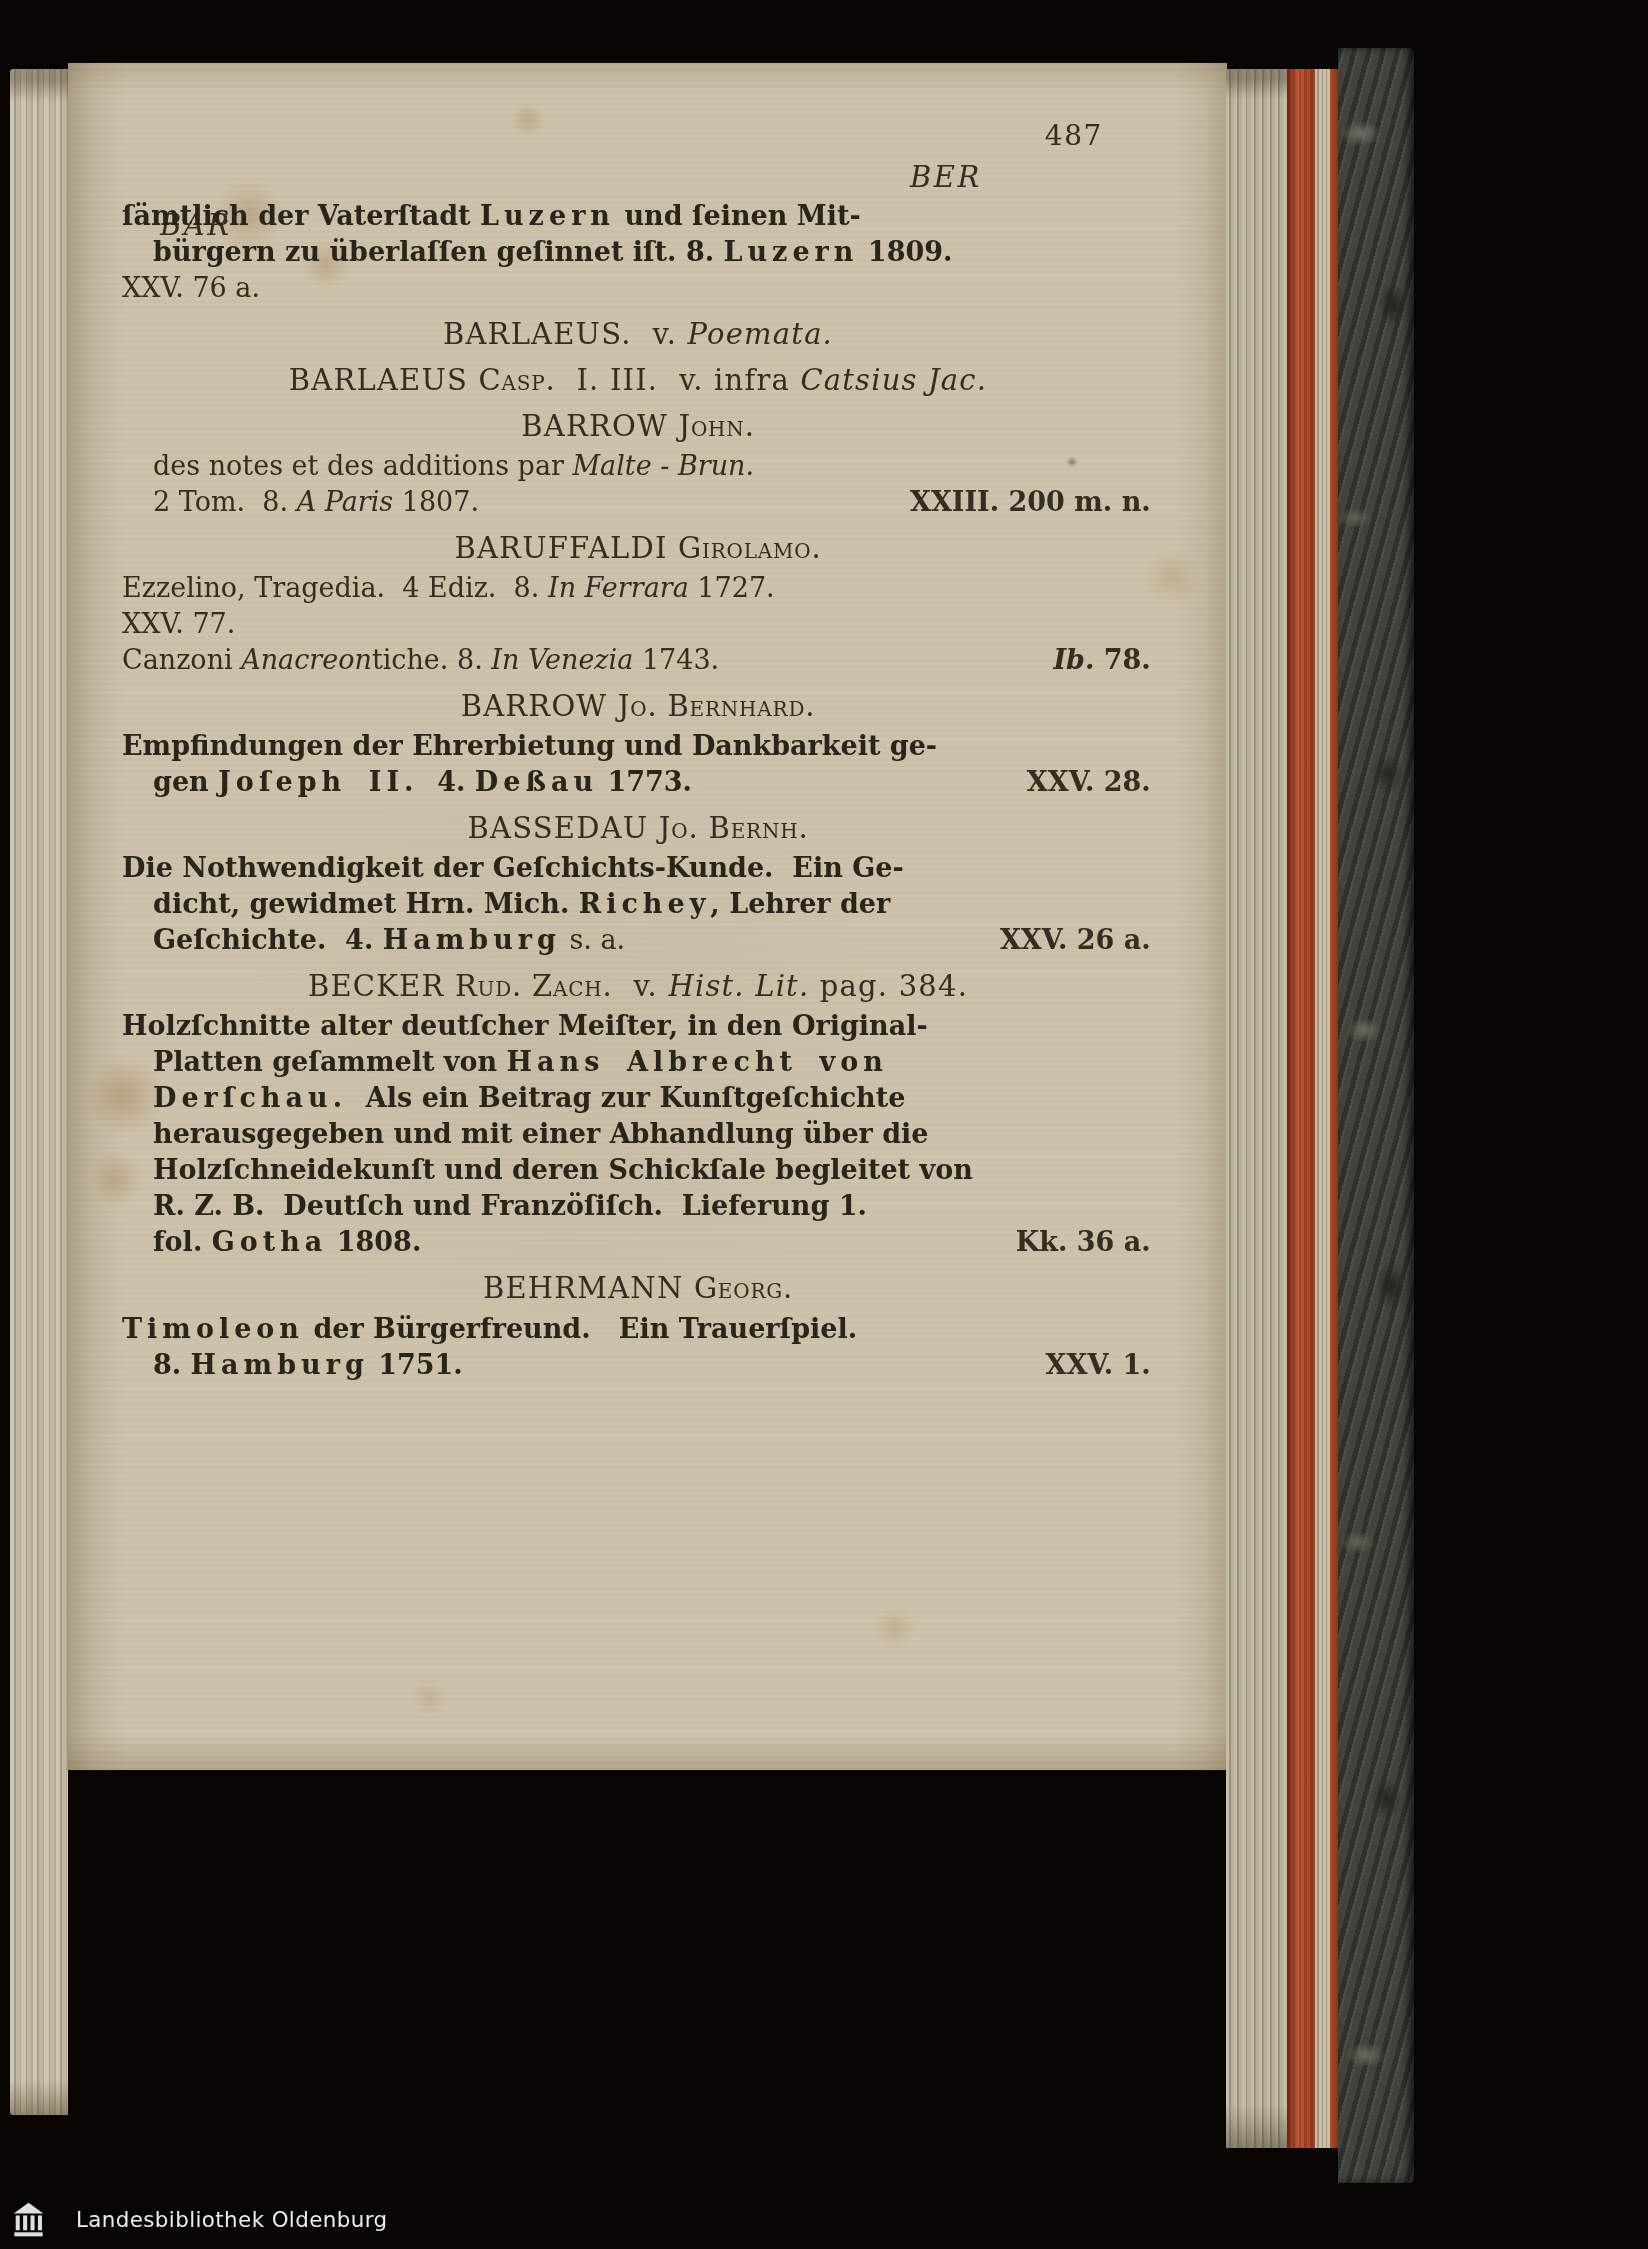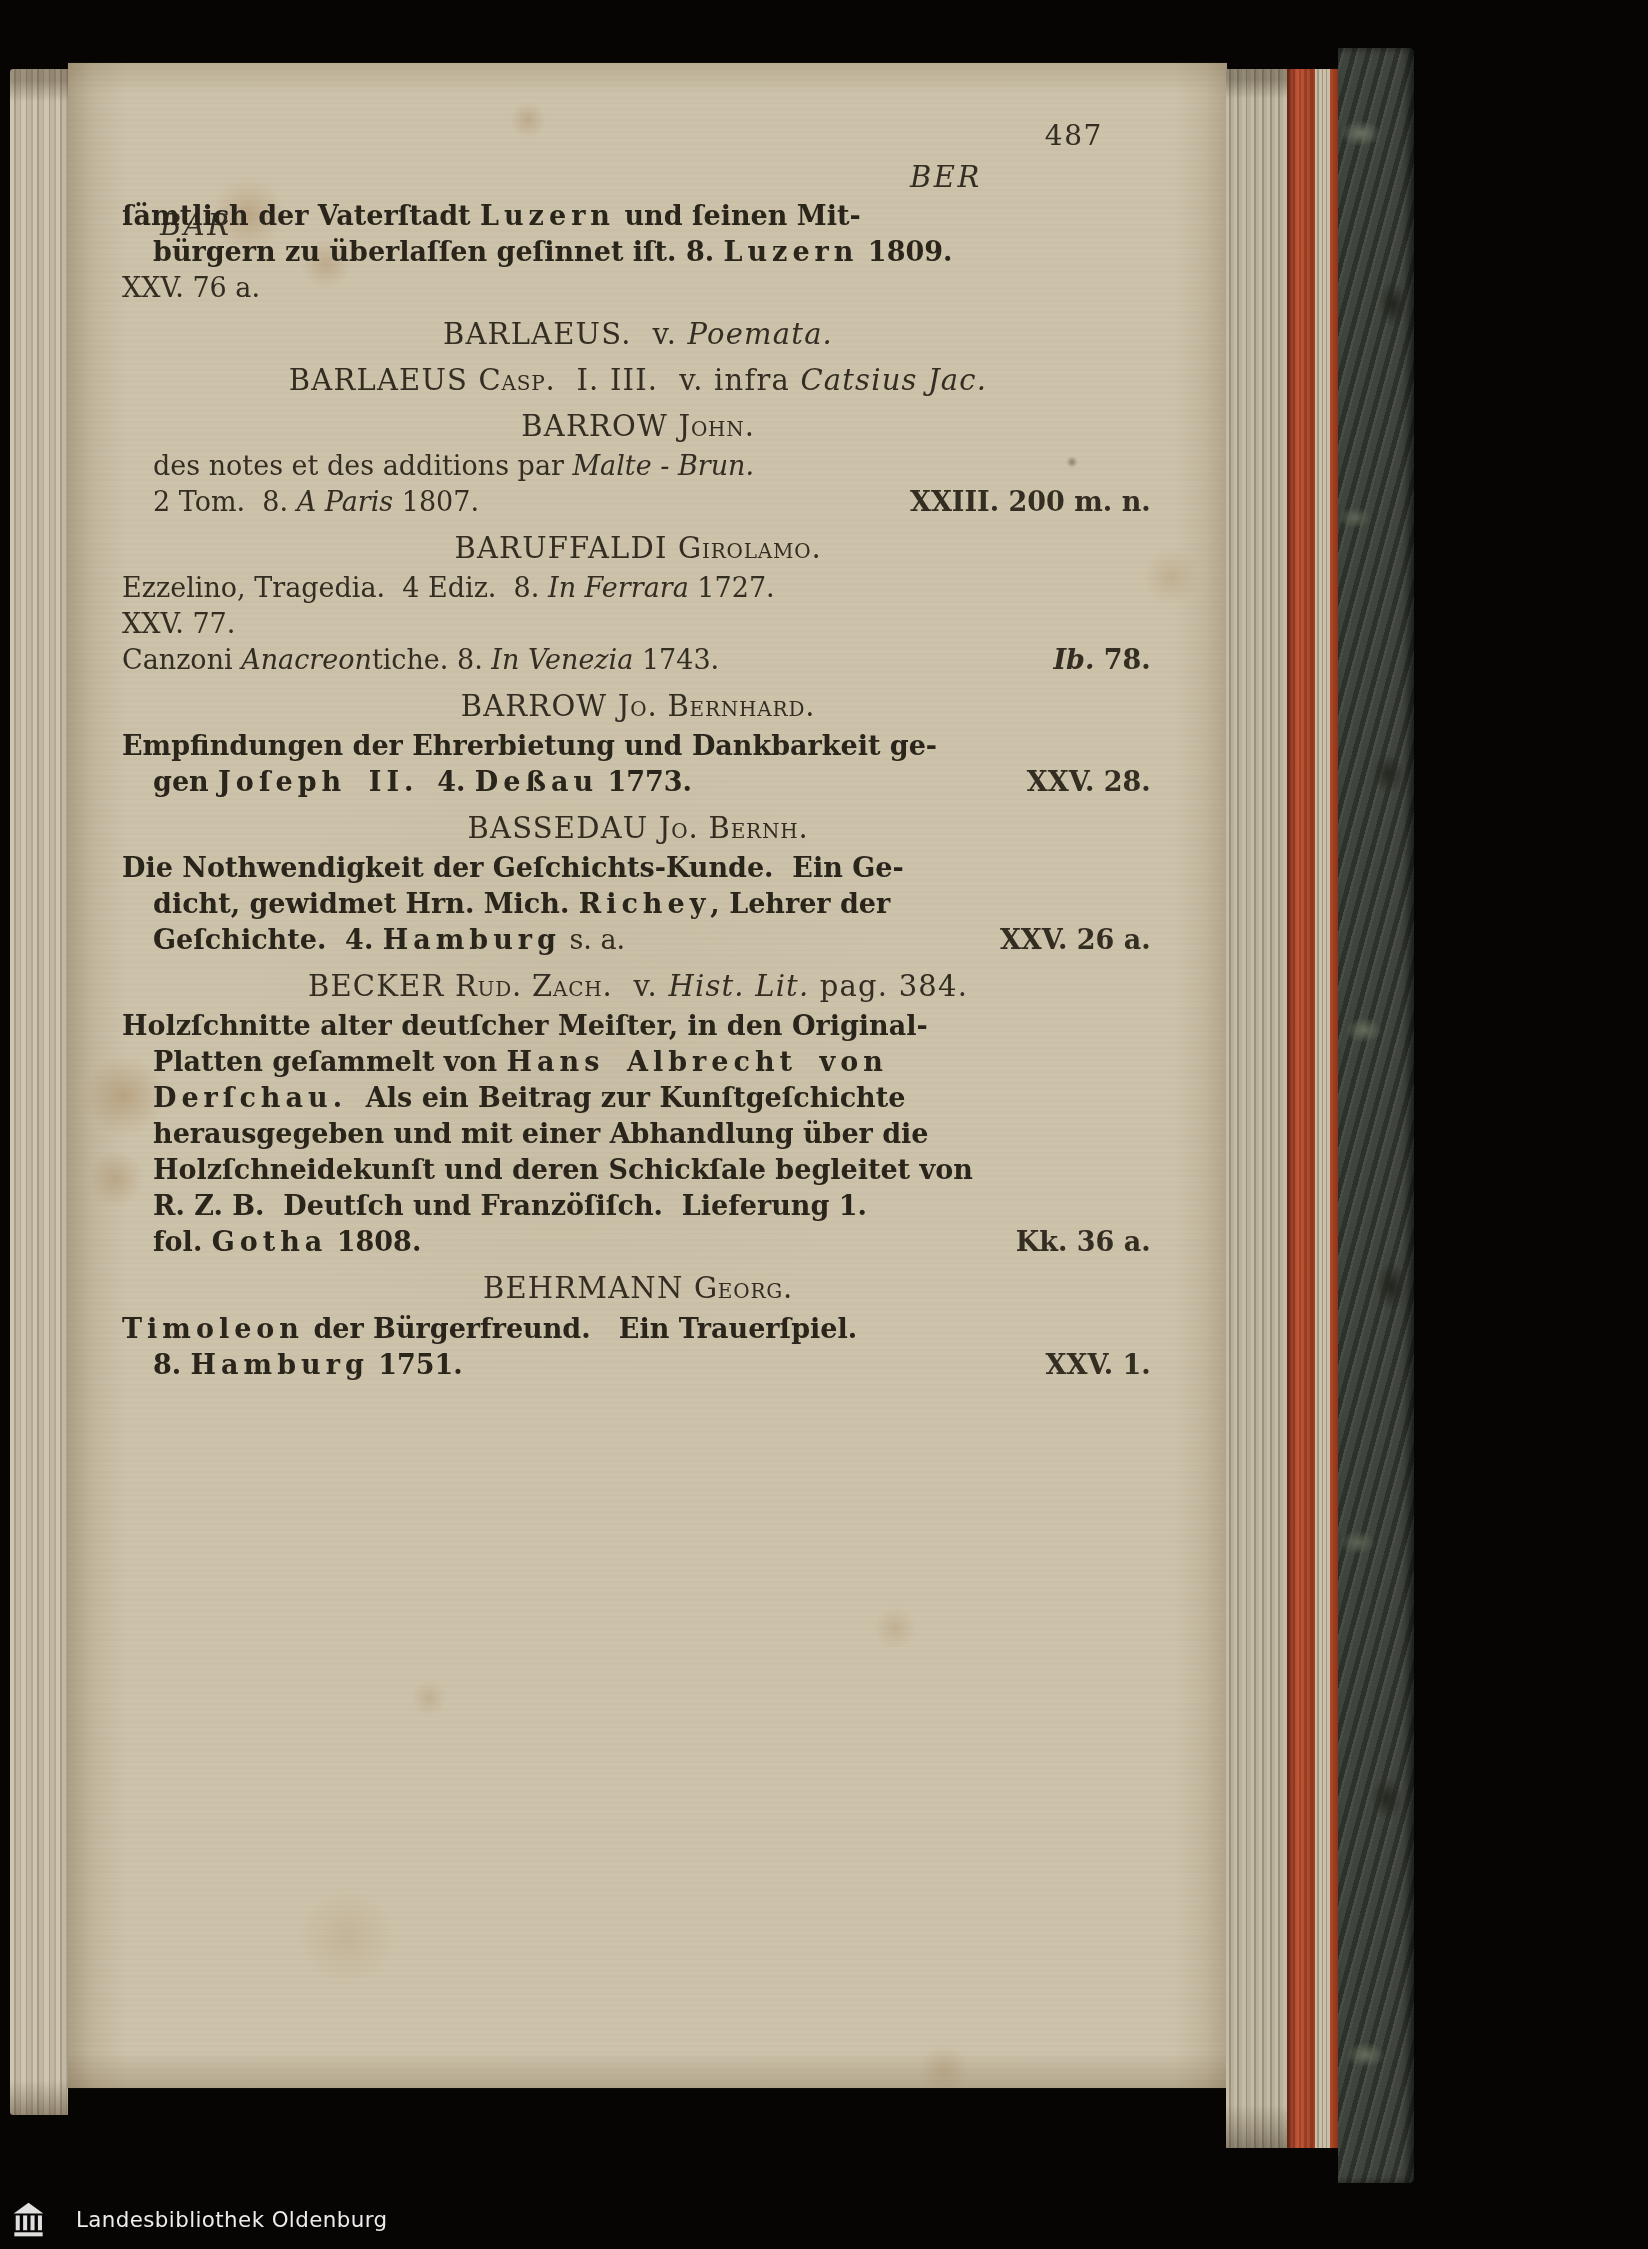--- a/index.html
+++ b/index.html
@@ -16,21 +16,21 @@
   .left-edge {
     position:absolute; left:10px; top:69px; width:58px; height:2046px;
     background:
       linear-gradient(180deg, rgba(60,45,25,.35) 0 11.5px, transparent 33px, transparent 2011px, rgba(60,45,25,.4) 100%),
       repeating-linear-gradient(90deg, #cfc6b2 0 4.1px, #a79d86 4.1px 5.8px, #c2b8a1 5.8px 10px, #b3a990 10px 11.5px);
     border-radius:3.3px 0 0 3.3px;
   }
 
   
   .page {
-    position:absolute; left:68px; top:63px; width:1159px; height:2025px;
+    position:absolute; left:68px; top:63px; width:1159px; height:1707px;
     background-color:#cdc3ab;
     background-image:
       radial-gradient(circle at 180px 152px, rgba(146,100,50,.30) 0, rgba(146,100,50,.14) 18px, transparent 37px),
       radial-gradient(circle at 258px 201px, rgba(146,100,50,.25) 0, transparent 25px),
       radial-gradient(circle at 460px 57px, rgba(146,100,50,.25) 0, transparent 18px),
       radial-gradient(circle at 1103px 514px, rgba(150,110,60,.22) 0, transparent 28px),
       radial-gradient(circle at 1004px 399px, rgba(70,50,25,.45) 0, transparent 5.8px),
       radial-gradient(circle at 56px 1033px, rgba(140,95,45,.30) 0, transparent 41px),
       radial-gradient(circle at 48px 1116px, rgba(140,95,45,.25) 0, transparent 28px),
       radial-gradient(circle at 827px 1565px, rgba(150,110,60,.20) 0, transparent 21.4px),

